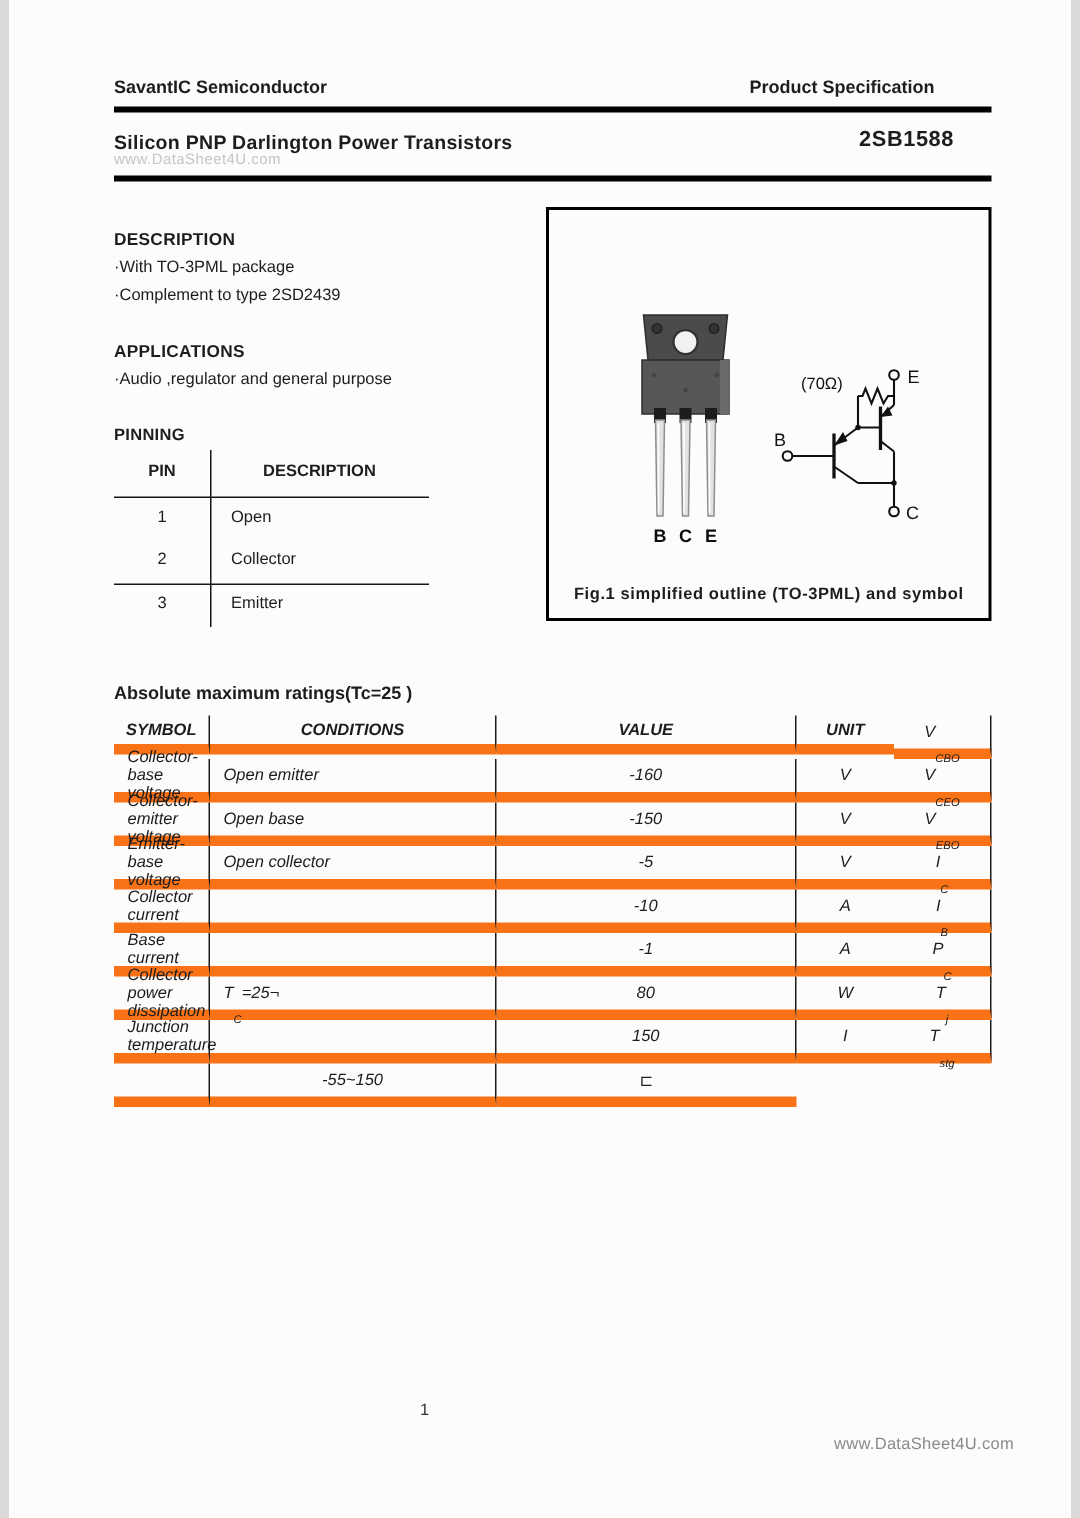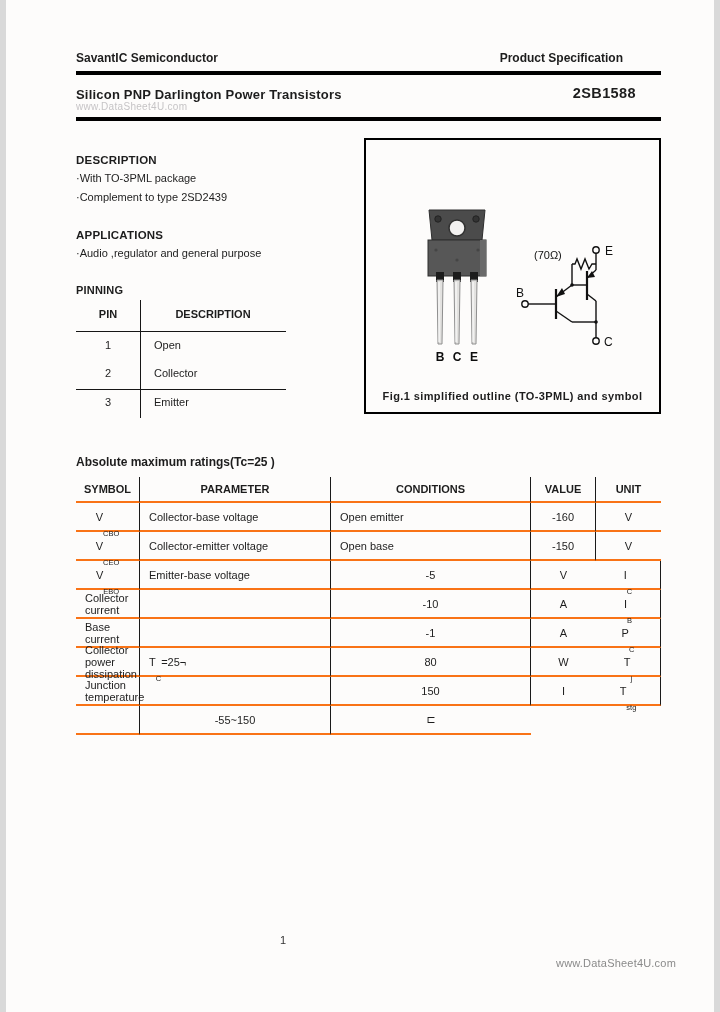--- a/index.html
+++ b/index.html
@@ -19,21 +19,21 @@
   
   .pin-wrap{position:absolute;left:70px;top:300px;width:210px;height:120px;font-size:11px;}
   
   .rat{
     position:absolute;left:70px;top:477px;width:585px;
     display:grid;grid-template-columns:64px 191px 200px 65px 65px;
     font-size:11px;
   }
   .rat .cell{
     height:29px;display:flex;align-items:center;justify-content:center;
-    border-bottom:2px solid #f97316;box-sizing:border-box;
+    border-bottom:7px solid #f97316;box-sizing:border-box;font-style:italic;
   }
   .rat .head{height:26px;font-weight:bold;}
   .rat .cleft{justify-content:flex-start;padding-left:9px;}
   .rat .vr{border-right:1px solid #1a1a1a;}
   .figbox{
     position:absolute;left:358px;top:138px;width:297px;height:276px;
     border:2px solid #000;box-sizing:border-box;background:#fdfcfb;
   }
   .figcap{
     position:absolute;left:0;bottom:10px;width:100%;text-align:center;
@@ -153,21 +153,20 @@
       <text x="239" y="115" font-size="12" fill="#111" font-family="Liberation Sans, sans-serif">E</text>
       <text x="238" y="206" font-size="12" fill="#111" font-family="Liberation Sans, sans-serif">C</text>
     </svg>
     <div class="figcap">Fig.1 simplified outline (TO-3PML) and symbol</div>
   </div>
 
   <div class="abs b" style="left:70px;top:455px;font-size:12px;">Absolute maximum ratings(Tc=25  )</div>
 
   <div class="rat">
     <div class="cell head vr">SYMBOL</div>
-    <div class="cell head vr">PARAMETER</div>
     <div class="cell head vr">CONDITIONS</div>
     <div class="cell head vr">VALUE</div>
     <div class="cell head">UNIT</div>
 
   <div class="cell vr">
         <span>V</span>
         <sub class="s">CBO</sub>
       </div>
       <div class="cell vr cleft">Collector-base voltage</div>
       <div class="cell vr cleft">Open emitter</div>
@@ -179,20 +178,21 @@
       </div>
       <div class="cell vr cleft">Collector-emitter voltage</div>
       <div class="cell vr cleft">Open base</div>
       <div class="cell vr">-150</div>
       <div class="cell">V</div>
       <div class="cell vr">
         <span>V</span>
         <sub class="s">EBO</sub>
       </div>
       <div class="cell vr cleft">Emitter-base voltage</div>
+      <div class="cell vr cleft">Open collector</div>
       <div class="cell vr">-5</div>
       <div class="cell">V</div>
       <div class="cell vr">
         <span>I</span>
         <sub class="s">C</sub>
       </div>
       <div class="cell vr cleft">Collector current</div>
       <div class="cell vr cleft"></div>
       <div class="cell vr">-10</div>
       <div class="cell">A</div>

